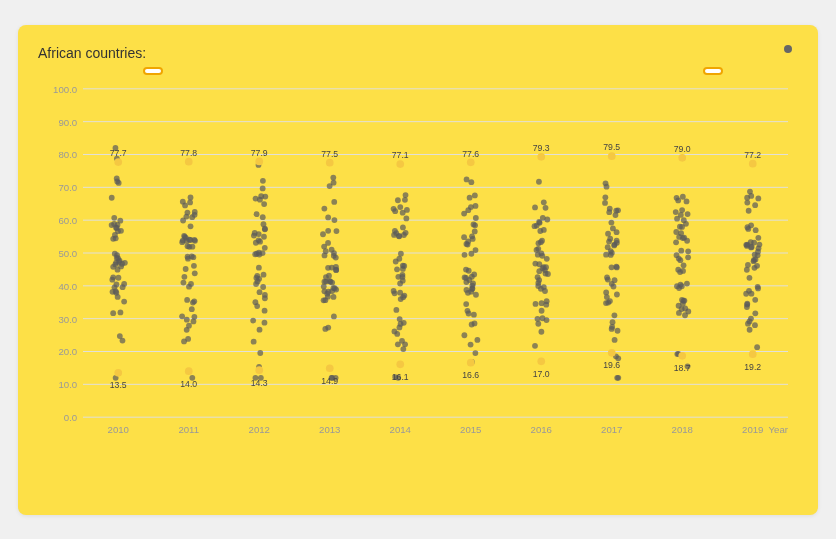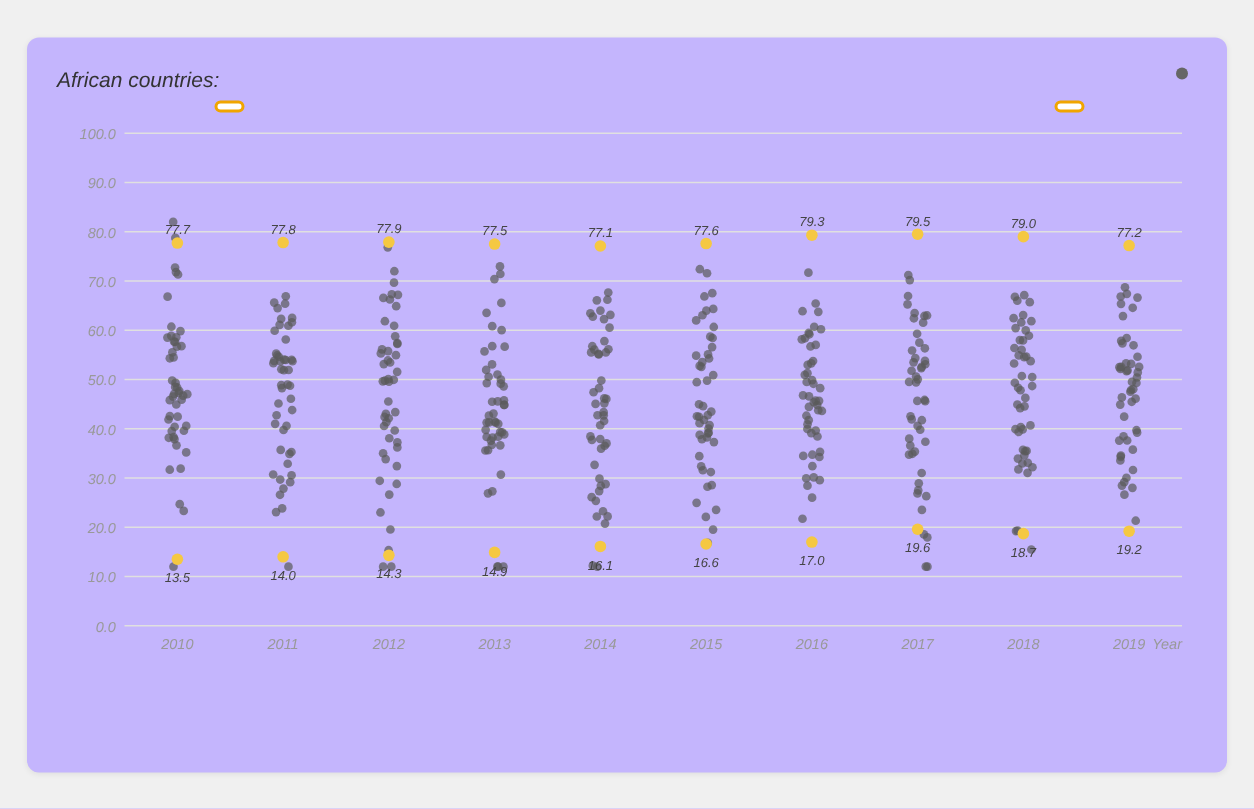--- a/index.html
+++ b/index.html
@@ -6,28 +6,27 @@
     body {
       background: #f0f0f0;
       display: flex;
       align-items: center;
       justify-content: center;
       width: 836px;
       height: 539px;
       font-family: Arial, sans-serif;
     }
     .chart-container {
-      background: #c4b5fd;
+      background: #fde047;
       border-radius: 8px;
       width: 800px;
       height: 490px;
       padding: 20px 20px 20px 20px;
       position: relative;
       box-shadow: 0 1px 4px rgba(0,0,0,0.08);
-      font-style: italic;
     }
     .chart-title {
       font-size: 14px;
       color: #333;
       margin-bottom: 8px;
     }
     .chart-title em {
       font-style: italic;
       font-weight: bold;
     }

